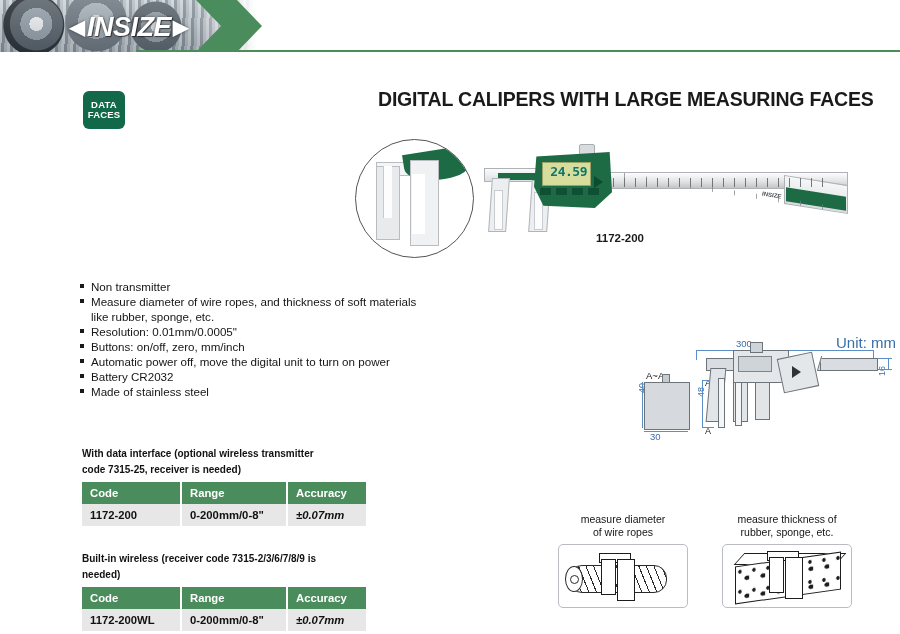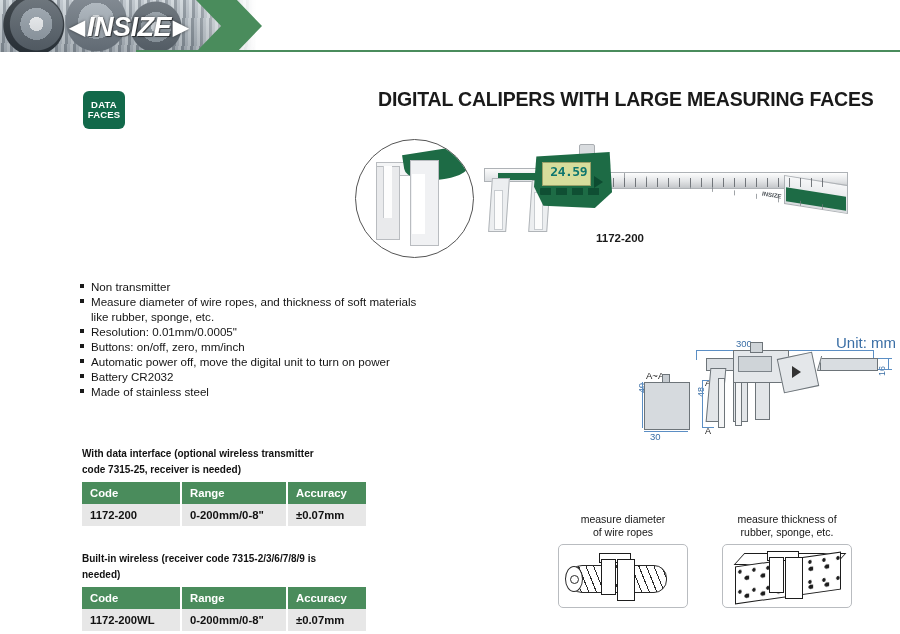--- a/index.html
+++ b/index.html
@@ -92,21 +92,21 @@
 
   
   .spec-block{position:absolute;width:256px;}
   .spec-caption{font-size:10px;font-weight:bold;line-height:16px;color:#111;margin-bottom:4px;}
   table.spec{border-collapse:collapse;width:256px;table-layout:fixed;}
   table.spec th{background:#4a8c5c;color:#fff;font-size:11.3px;font-weight:bold;text-align:left;
     padding:3px 0 3px 8px;border-right:2px solid #fff;height:16px;}
   table.spec th:last-child{border-right:none;}
   table.spec td{background:#e7e7e7;color:#111;font-size:11.3px;font-weight:bold;text-align:left;
     padding:3px 0 3px 8px;border-right:2px solid #fff;height:16px;}
-  table.spec td:last-child{border-right:none;}
+  table.spec td:last-child{border-right:none;font-style:italic;}
   .col-code{width:90px;} .col-range{width:96px;} .col-acc{width:70px;}
 
   
   .draw{position:absolute;left:640px;top:330px;width:258px;height:128px;color:#3a6ea5;}
   .dl{position:absolute;background:#5b8ec4;}
   .d-unit{position:absolute;right:2px;top:4px;font-size:15px;color:#3a6ea5;}
   .d-300{position:absolute;left:96px;top:8px;font-size:9.5px;color:#3a6ea5;}
   .d-16{position:absolute;left:237px;top:36px;font-size:9px;color:#3a6ea5;
     writing-mode:vertical-rl;transform:rotate(180deg);}
   .d-48{position:absolute;left:56px;top:57px;font-size:9px;color:#3a6ea5;

